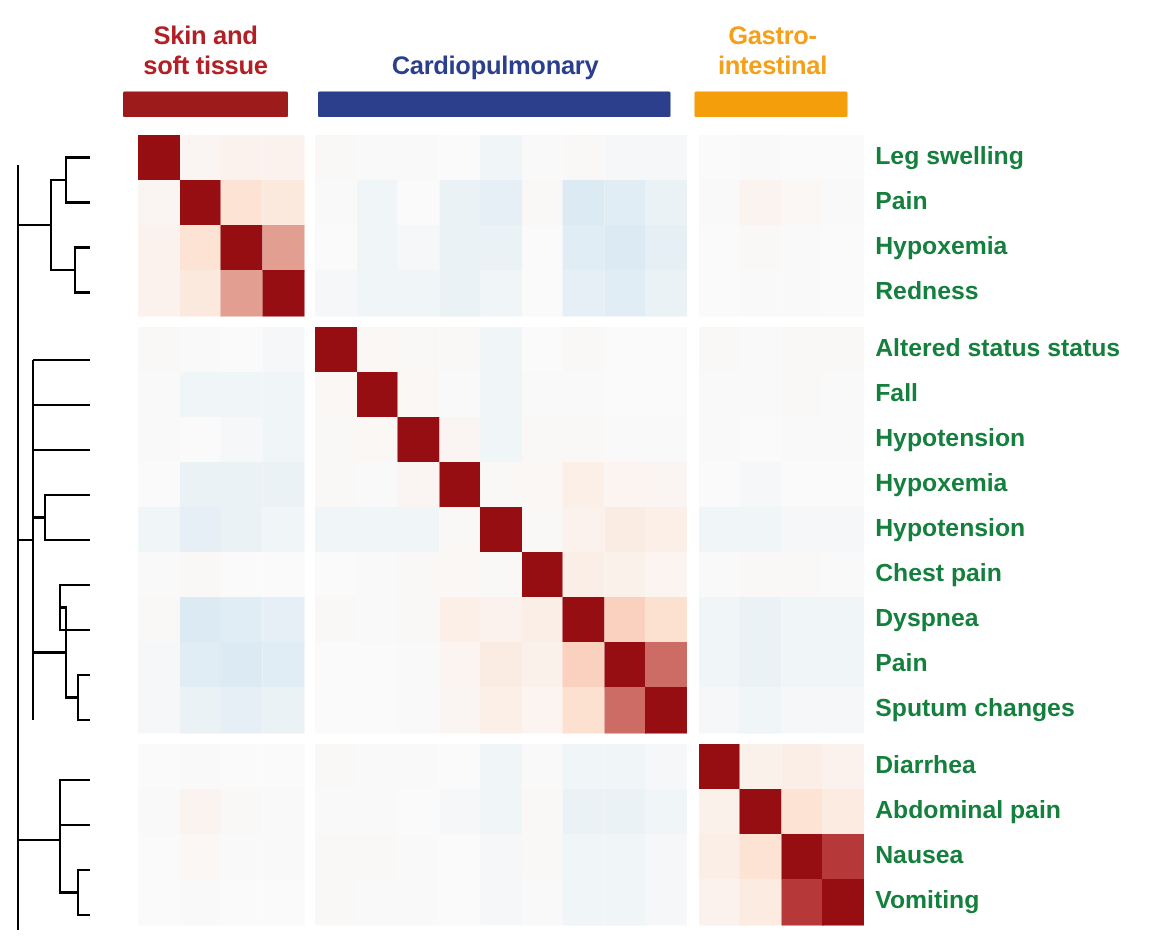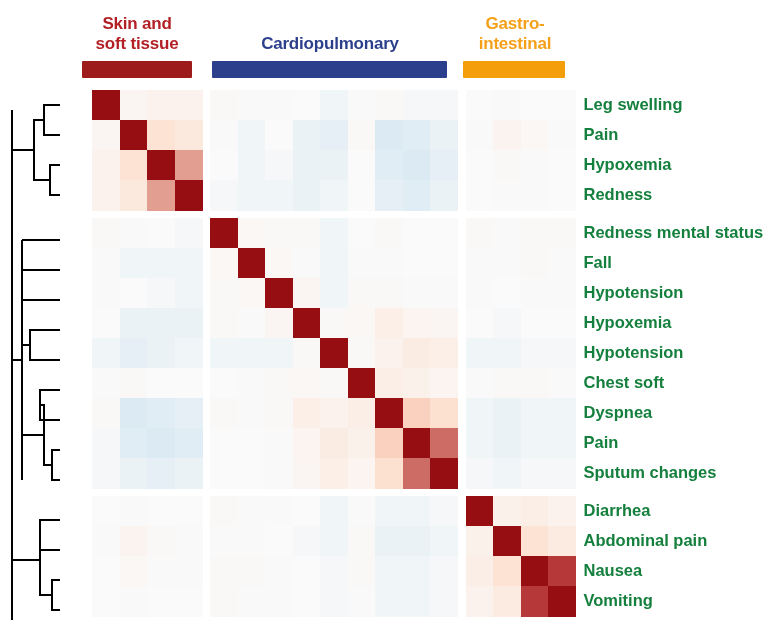--- a/index.html
+++ b/index.html
@@ -389,26 +389,26 @@
       <div class="cell" style="left: 401px; top: 496px; width: 28.1px; height: 30.6px; background: rgb(252, 235, 225);"></div>
       <div class="cell" style="left: 428.5px; top: 496px; width: 28.1px; height: 30.6px; background: rgb(183, 56, 57);"></div>
       <div class="cell" style="left: 456px; top: 496px; width: 28.1px; height: 30.6px; background: rgb(150, 13, 18);"></div>
     </div>
 
   <div id="rowlabels">
       <div class="rowlab" style="left: 583.5px; top: 96px;">Leg swelling</div>
       <div class="rowlab" style="left: 583.5px; top: 126px;">Pain</div>
       <div class="rowlab" style="left: 583.5px; top: 156px;">Hypoxemia</div>
       <div class="rowlab" style="left: 583.5px; top: 186px;">Redness</div>
-      <div class="rowlab" style="left: 583.5px; top: 224px;">Redness mental status</div>
+      <div class="rowlab" style="left: 583.5px; top: 224px;">Altered status status</div>
       <div class="rowlab" style="left: 583.5px; top: 254px;">Fall</div>
       <div class="rowlab" style="left: 583.5px; top: 284px;">Hypotension</div>
       <div class="rowlab" style="left: 583.5px; top: 314px;">Hypoxemia</div>
       <div class="rowlab" style="left: 583.5px; top: 344px;">Hypotension</div>
-      <div class="rowlab" style="left: 583.5px; top: 374px;">Chest soft</div>
+      <div class="rowlab" style="left: 583.5px; top: 374px;">Chest pain</div>
       <div class="rowlab" style="left: 583.5px; top: 404px;">Dyspnea</div>
       <div class="rowlab" style="left: 583.5px; top: 434px;">Pain</div>
       <div class="rowlab" style="left: 583.5px; top: 464px;">Sputum changes</div>
       <div class="rowlab" style="left: 583.5px; top: 502px;">Diarrhea</div>
       <div class="rowlab" style="left: 583.5px; top: 532px;">Abdominal pain</div>
       <div class="rowlab" style="left: 583.5px; top: 562px;">Nausea</div>
       <div class="rowlab" style="left: 583.5px; top: 592px;">Vomiting</div>
     </div>
 
 </div>

